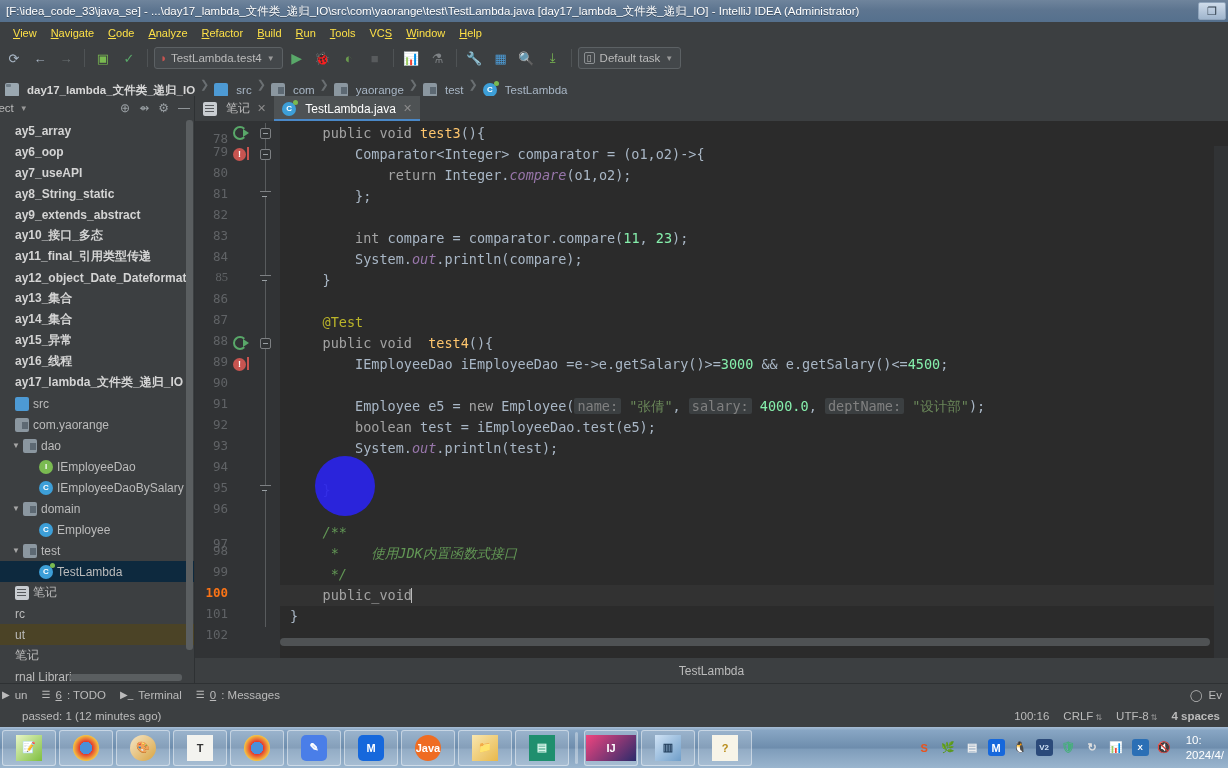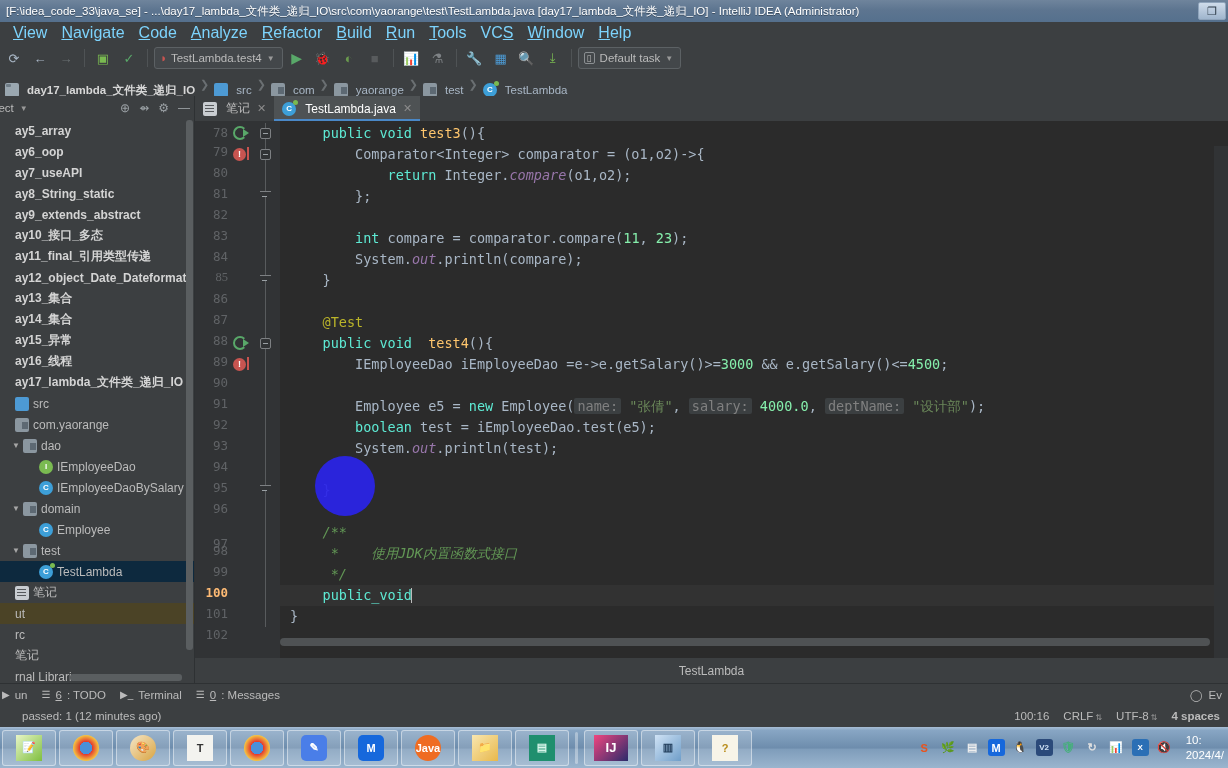--- a/index.html
+++ b/index.html
@@ -28,21 +28,21 @@
     display: flex; align-items: center; justify-content: center;
     font-size: 11px; color: #2b3946; border-radius: 2px;
   }
 
   
   .menubar {
     position: absolute; top: 22px; left: 0; width: 1228px; height: 21px;
     background: #3c3f41; display: flex; align-items: center; padding-left: 6px;
   }
   .menu-item {
-    font-size: 16px; color: #7dd3fc; padding: 2px 7px; white-space: nowrap; cursor: default;
+    font-size: 11px; color: #fde047; padding: 2px 7px; white-space: nowrap; cursor: default;
   }
 
   
   .toolbar {
     position: absolute; top: 43px; left: 0; width: 1228px; height: 30px;
     background: #3c3f41; display: flex; align-items: center; padding-left: 2px; gap: 2px;
   }
   .tool-ico {
     width: 24px; height: 24px; display: flex; align-items: center; justify-content: center;
     font-size: 13px; color: #a9b7c6;
@@ -134,21 +134,21 @@
     background: #2b2b2b; overflow: hidden;
   }
   .gutter {
     position: absolute; left: 0; top: 0; width: 85px; height: 537px;
     background: #313335;
   }
   .gutter-line {
     position: absolute; right: 52px; font-size: 12.5px; color: #606366;
     font-family: "DejaVu Sans Mono", monospace; text-align: right; width: 40px;
   }
-  .gutter-line.cur { color: #fdba74; font-weight: bold; }
+  .gutter-line.cur { color: #f97316; font-weight: bold; }
   .fold-rail {
     position: absolute; left: 70px; width: 1px; background: #585b5d;
   }
   .fold-mark {
     position: absolute; left: 65px; width: 11px; height: 11px;
     border: 1px solid #7d8083; background: #313335;
   }
   .fold-mark:after {
     content:""; position:absolute; left:2px; top:4px; width:5px; height:1px; background:#9aa0a4;
   }
@@ -170,21 +170,21 @@
   .err-ico:after {
     content:""; position:absolute; left:14px; top:-1px; width:2px; height:13px; background:#c75450;
   }
 
   .code-text {
     position: absolute; left: 85px; top: 0; right: 0; bottom: 0;
     font-family: "DejaVu Sans Mono", monospace; font-size: 13.5px;
     white-space: pre; color: #a9b7c6;
   }
   .cl { position: absolute; left: 10px; height: 21px; line-height: 21px; white-space: pre; }
-  .kw   { color: #5eead4; }
+  .kw   { color: #a3a3a3; }
   .mth  { color: #ffc66d; }
   .num  { color: #86efac; }
   .str  { color: #6a8759; }
   .cmt  { color: #629755; font-style: italic; }
   .fld  { color: #9876aa; font-style: italic; }
   .ann  { color: #bbb529; }
   .hint {
     background: #3b3f41; color: #808080; border-radius: 2px; padding: 0 3px;
   }
   .caret-bar {
@@ -471,29 +471,29 @@
           <span class="arrow"></span>
           <span class="ic ic-test">C</span>
           <span>TestLambda</span>
         </div>
         <div class="tree-row">
           <span style="display:inline-block;width:0px"></span>
           <span class="arrow"></span>
           <span class="ic ic-note"></span>
           <span>笔记</span>
         </div>
+        <div class="tree-row">
+          <span style="display:inline-block;width:0px"></span>
+          <span class="arrow"></span>
+          <span>rc</span>
+        </div>
         <div class="tree-row highlight">
           <span style="display:inline-block;width:0px"></span>
           <span class="arrow"></span>
           <span>ut</span>
-        </div>
-        <div class="tree-row">
-          <span style="display:inline-block;width:0px"></span>
-          <span class="arrow"></span>
-          <span>rc</span>
         </div>
         <div class="tree-row">
           <span style="display:inline-block;width:0px"></span>
           <span class="arrow"></span>
           <span>笔记</span>
         </div>
         <div class="tree-row">
           <span style="display:inline-block;width:0px"></span>
           <span class="arrow"></span>
           <span>rnal Libraries</span>
@@ -515,21 +515,21 @@
           <span class="x">✕</span>
         </div>
         <div class="tab active">
           <span class="ic ic-test">C</span>
           <span>TestLambda.java</span>
           <span class="x">✕</span>
         </div>
       </div>
     <div class="code-area">
       <div class="gutter" id="gutter">
-          <div class="gutter-line" style="top: 4px;">78</div>
+          <div class="gutter-line" style="top: 10px;">78</div>
           <div class="gutter-line" style="top: 23px;">79</div>
           <div class="gutter-line" style="top: 44px;">80</div>
           <div class="gutter-line" style="top: 65px;">81</div>
           <div class="gutter-line" style="top: 86px;">82</div>
           <div class="gutter-line" style="top: 107px;">83</div>
           <div class="gutter-line" style="top: 128px;">84</div>
           <div class="gutter-line" style="top: 149px; font-family: Liberation Serif, serif;">85</div>
           <div class="gutter-line" style="top: 170px;">86</div>
           <div class="gutter-line" style="top: 191px;">87</div>
           <div class="gutter-line" style="top: 212px;">88</div>
@@ -633,21 +633,21 @@
           <span style="width:26px;height:26px;display:flex;align-items:center;justify-content:center;font-size:11px;font-weight:bold;background:#ef6c22;color:#fff;border-radius:50%;">Java</span>
         </div>
         <div class="tb-app">
           <span style="width:26px;height:26px;display:flex;align-items:center;justify-content:center;font-size:11px;font-weight:bold;background:linear-gradient(135deg,#f8e6b0,#e8b84b);">📁</span>
         </div>
         <div class="tb-app">
           <span style="width:26px;height:26px;display:flex;align-items:center;justify-content:center;font-size:11px;font-weight:bold;background:#1f8f6e;color:#d7f5ea;">▤</span>
         </div>
         <div class="tb-divider"></div>
         <div class="tb-app">
-          <span style="width:34px;height:26px;display:flex;align-items:center;justify-content:center;font-size:13px;font-weight:bold;background:linear-gradient(135deg,#f0457f,#2b2b6b);color:#fff;">IJ</span>
+          <span style="width:50px;height:26px;display:flex;align-items:center;justify-content:center;font-size:11px;font-weight:bold;background:linear-gradient(135deg,#f0457f,#2b2b6b);color:#fff;">IJ</span>
         </div>
         <div class="tb-app">
           <span style="width:26px;height:26px;display:flex;align-items:center;justify-content:center;font-size:11px;font-weight:bold;background:linear-gradient(135deg,#cfe2f5,#6f9ec9);color:#24405e;">▥</span>
         </div>
         <div class="tb-app">
           <span style="width:26px;height:26px;display:flex;align-items:center;justify-content:center;font-size:11px;font-weight:bold;background:#f7f4e8;color:#b88c1a;">?</span>
         </div>
       </div>
     <div class="tray">
       <span id="trayicons" style="display:flex;align-items:center;gap:7px">

